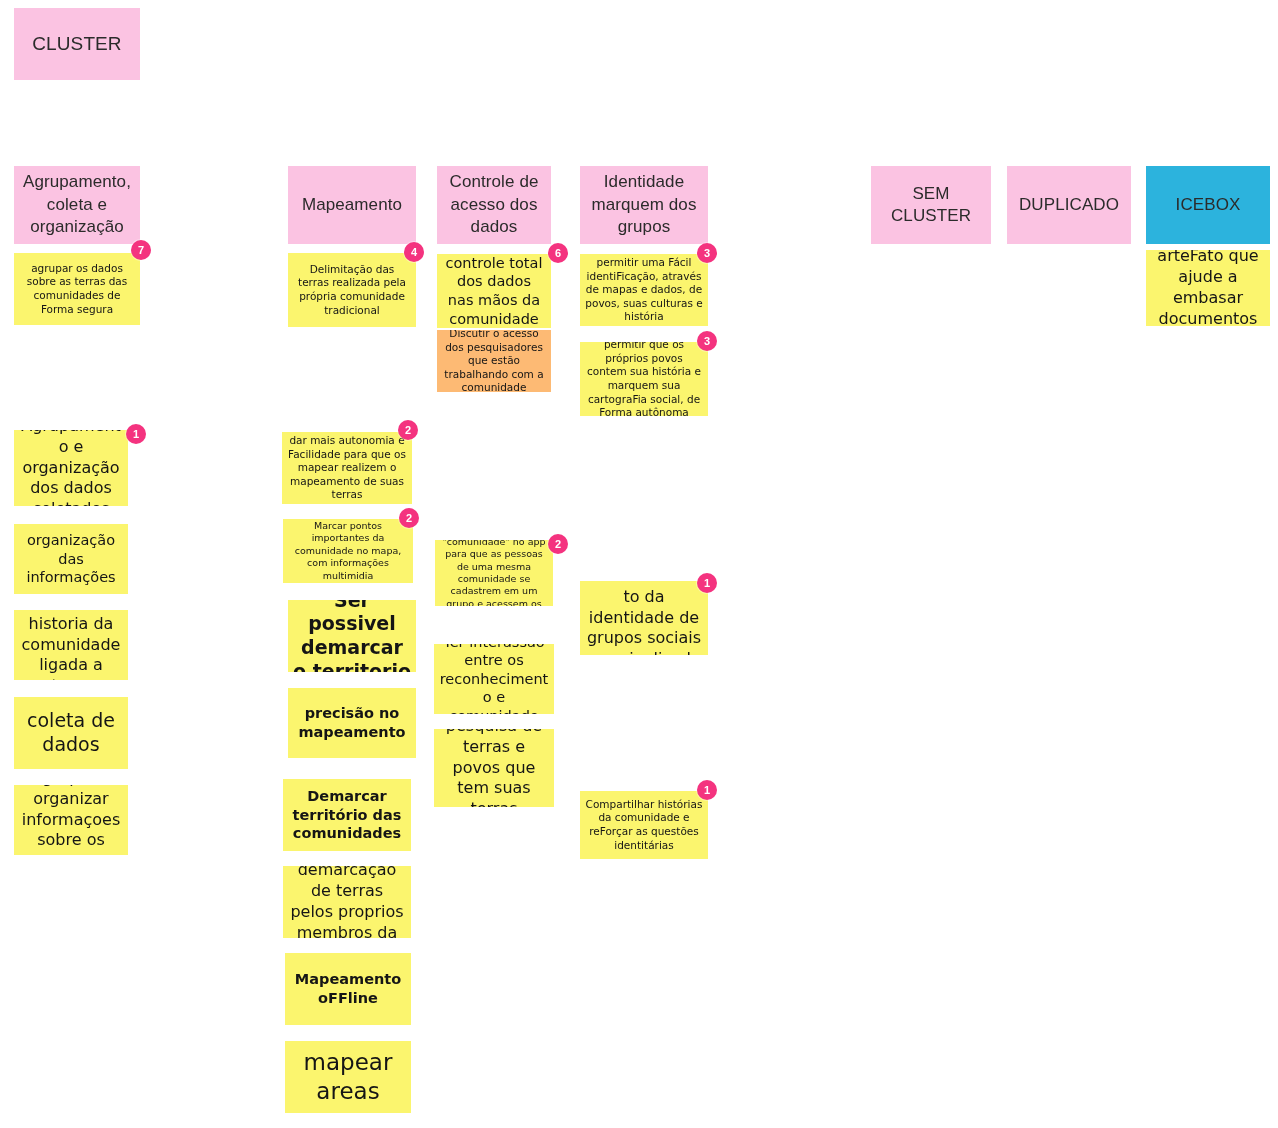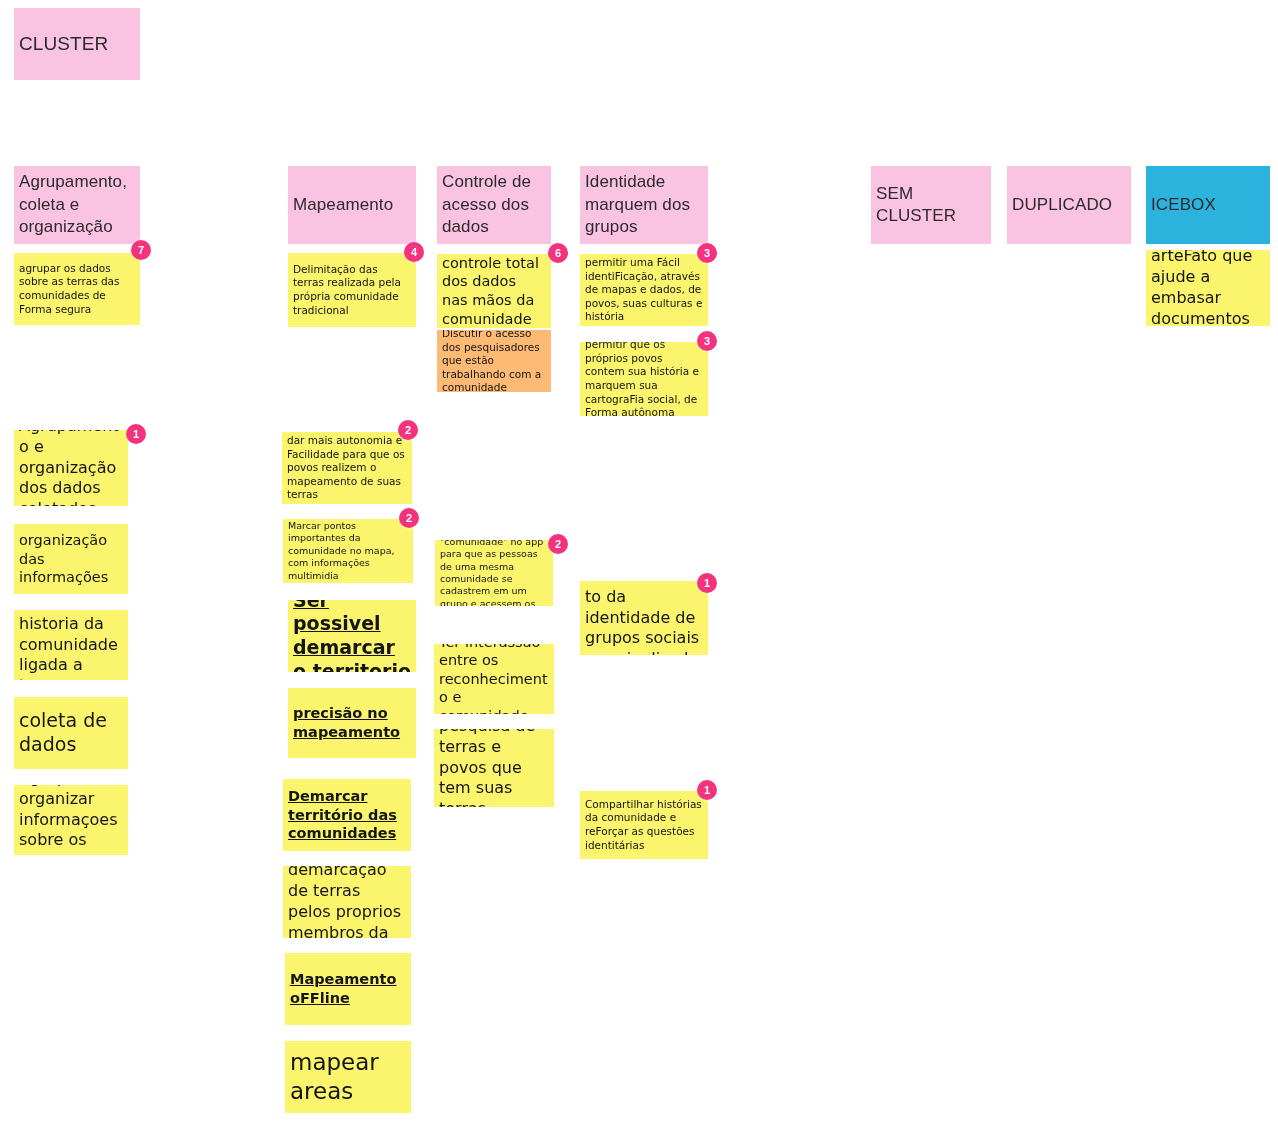--- a/index.html
+++ b/index.html
@@ -18,20 +18,21 @@
   }
   #board {
     position: absolute;
     inset: 0;
   }
   .note {
     position: absolute;
     display: flex;
     align-items: center;
     justify-content: center;
+    text-align: center;
     line-height: 1.22;
     color: #1a1a1a;
     word-wrap: break-word;
     overflow: hidden;
   }
   .note .txt {
     display: block;
     width: 100%;
     padding: 0 5px;
     white-space: pre-line;
@@ -59,21 +60,21 @@
   }
   .sticky.cyan {
     background: #fdba74;
   }
   .sticky.xs  { font-size: 9.5px;  line-height: 1.30; }
   .sticky.sm  { font-size: 10.5px; line-height: 1.30; }
   .sticky.md  { font-size: 16px;   line-height: 1.30; }
   .sticky.lg  { font-size: 14.5px; line-height: 1.28; }
   .sticky.xl  { font-size: 19px;   line-height: 1.25; }
   .sticky.xxl { font-size: 23px;   line-height: 1.24; }
-  .sticky.bold { font-weight: bold; text-decoration: underline; }
+  .sticky.bold { font-weight: bold; }
   
   .badge {
     position: absolute;
     width: 20px;
     height: 20px;
     border-radius: 50%;
     background: #f4337f;
     color: #ffffff;
     font-family: "Liberation Sans", sans-serif;
     font-size: 11px;
@@ -161,21 +162,21 @@
   </div>
 
   <div class="note sticky sm" style="left:288px; top:253px; width:128px; height:74px;">
     <span class="txt">Delimitação das terras realizada pela própria comunidade tradicional</span>
   </div>
   <div class="badge" style="left:404px; top:242px;">
     <span>4</span>
   </div>
 
   <div class="note sticky sm" style="left:282px; top:432px; width:130px; height:72px;">
-    <span class="txt">dar mais autonomia e Facilidade para que os povos realizem o mapeamento de suas terras</span>
+    <span class="txt">dar mais autonomia e Facilidade para que os mapear realizem o mapeamento de suas terras</span>
   </div>
   <div class="badge" style="left:398px; top:420px;">
     <span>2</span>
   </div>
 
   <div class="note sticky xs" style="left:283px; top:519px; width:130px; height:64px;">
     <span class="txt">Marcar pontos importantes da comunidade no mapa, com informações multimidia</span>
   </div>
   <div class="badge" style="left:399px; top:508px;">
     <span>2</span>

